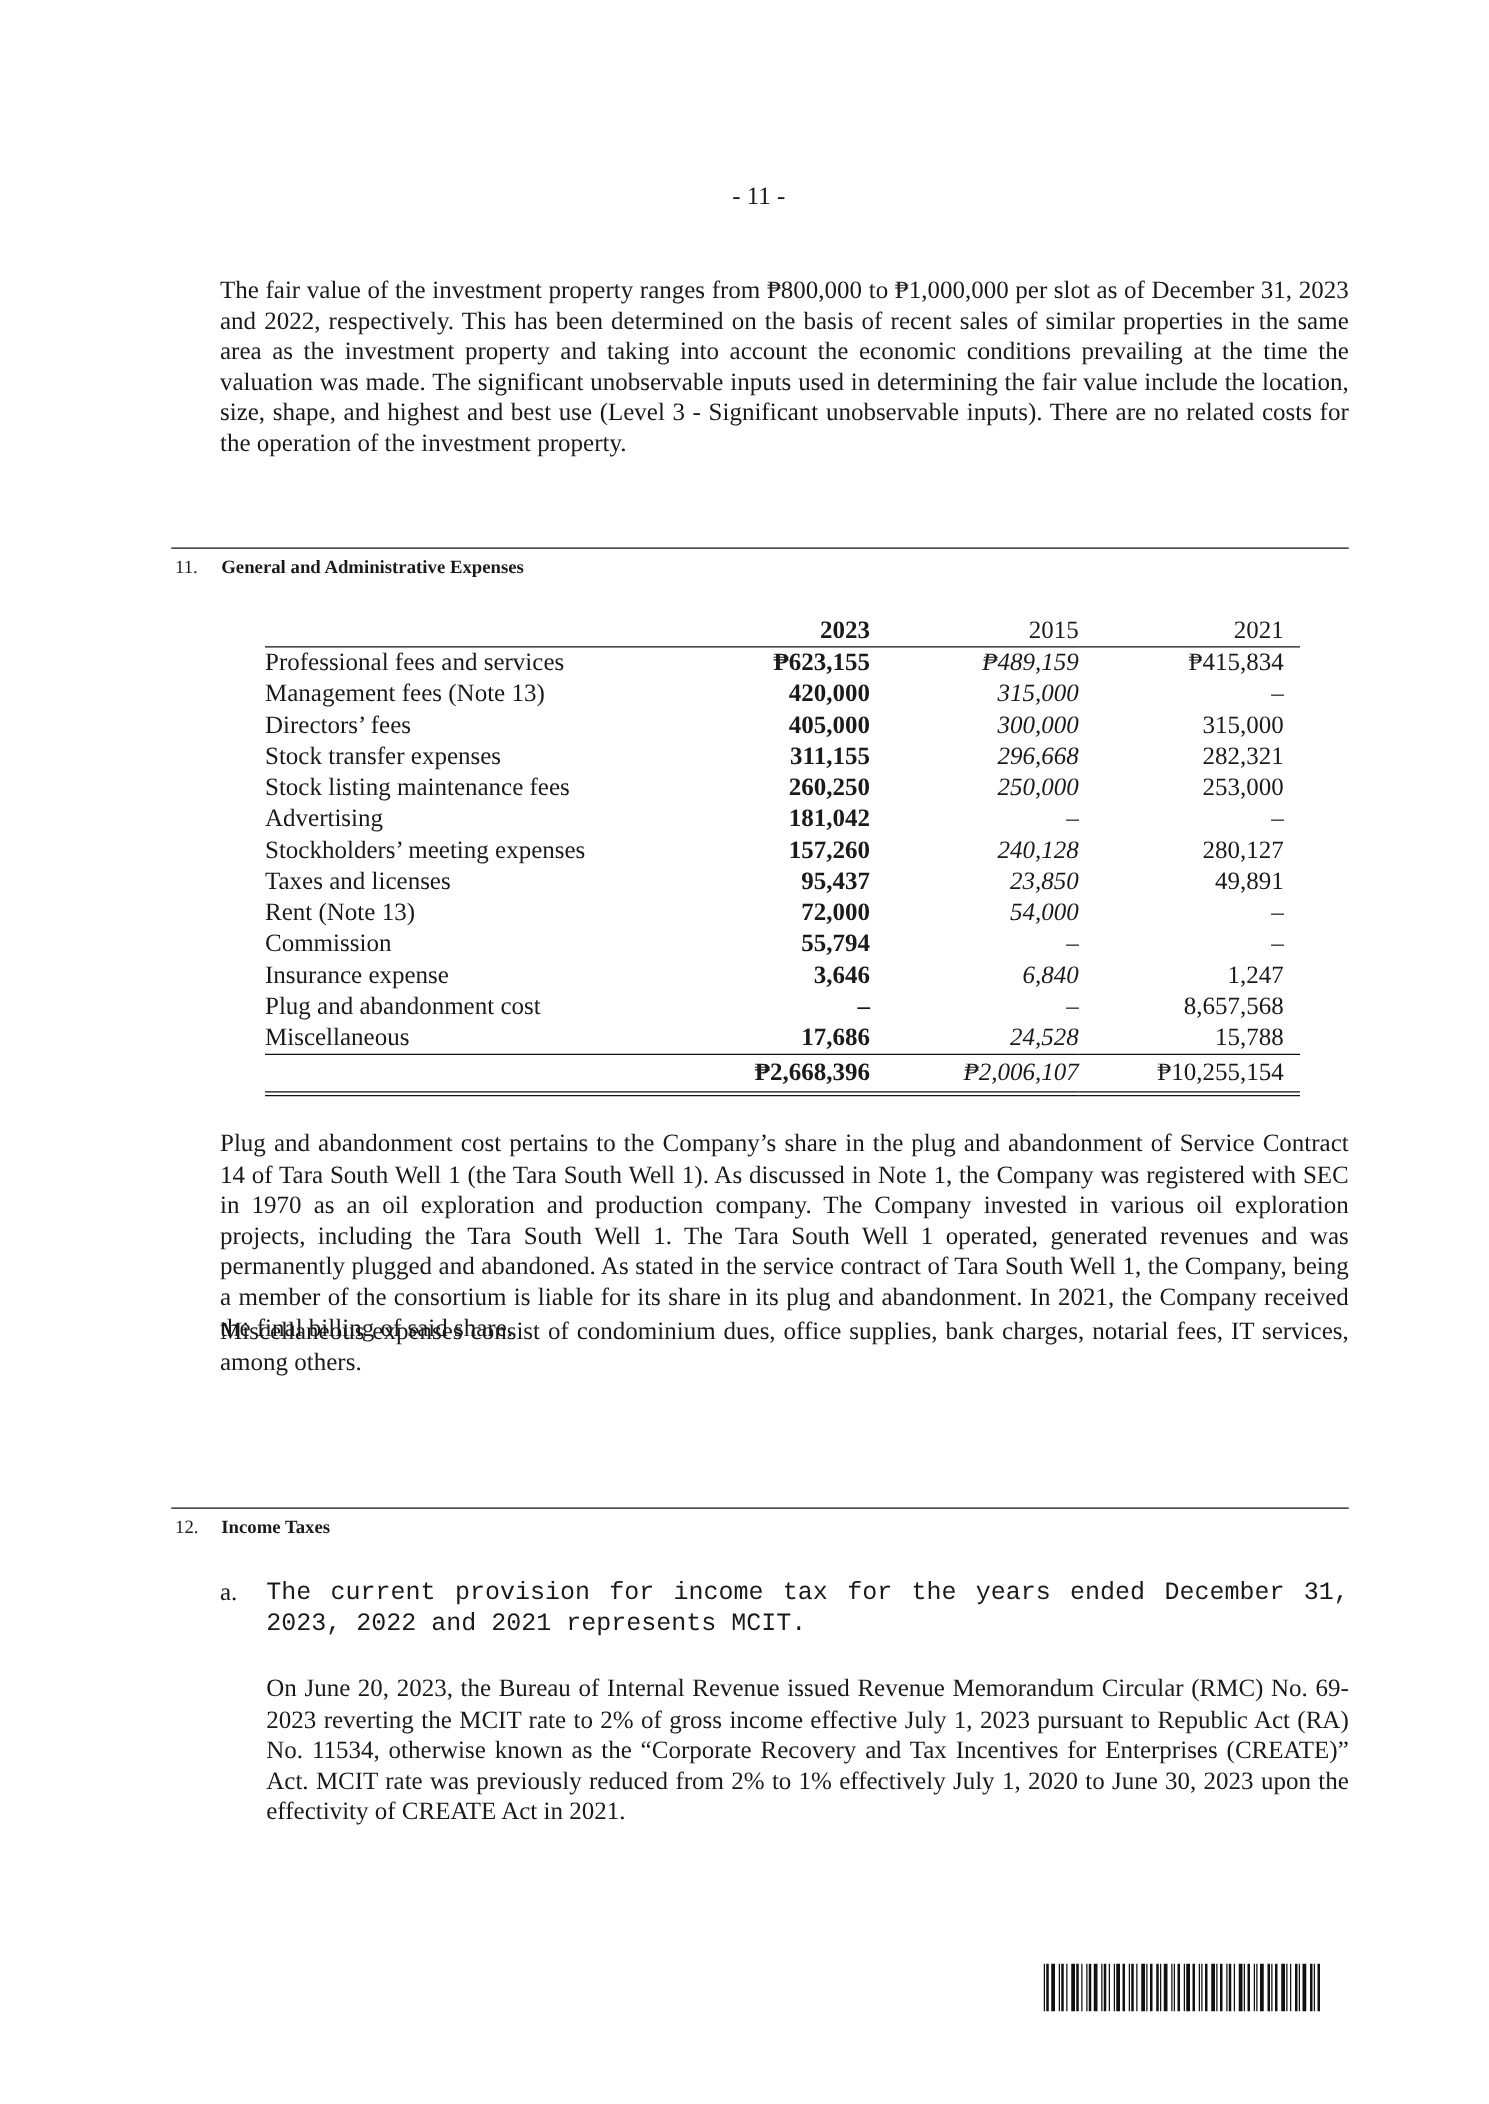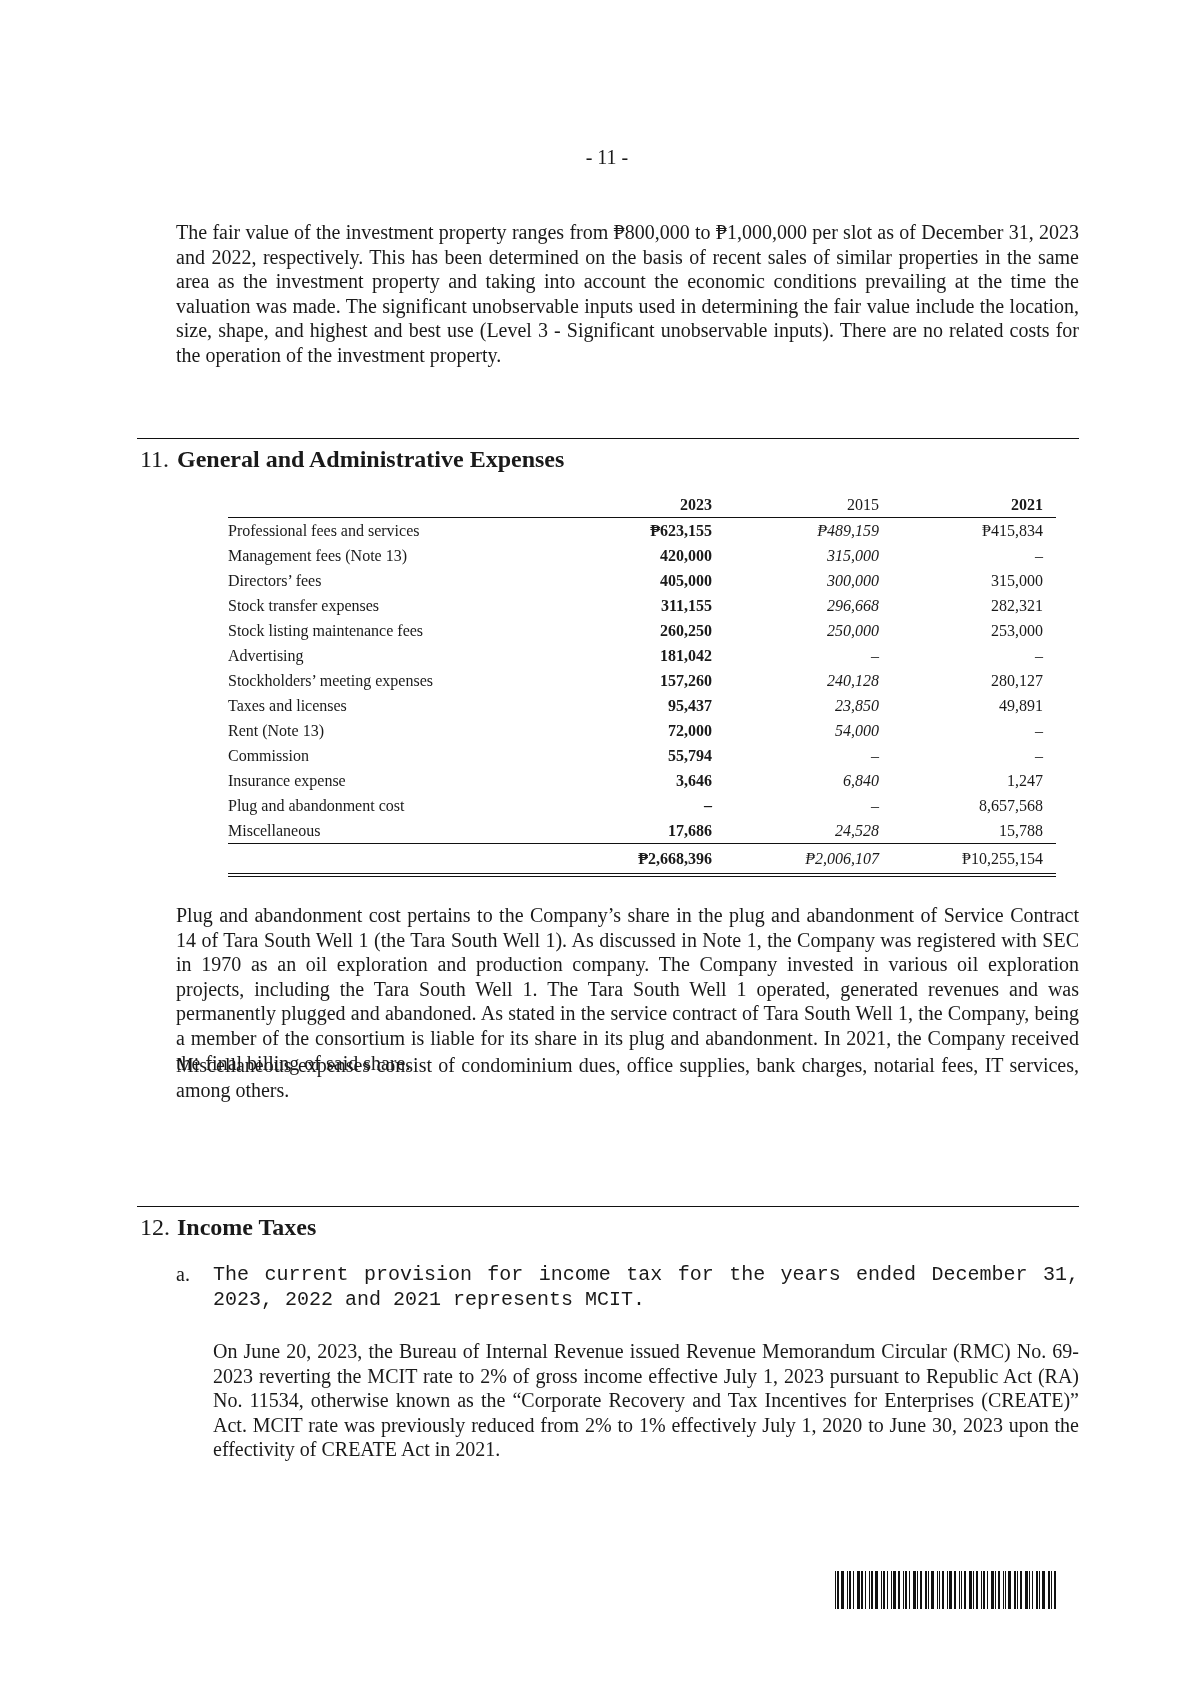--- a/index.html
+++ b/index.html
@@ -3,35 +3,35 @@
 <meta charset="utf-8">
 <style>
   html, body { margin: 0; padding: 0; background: #ffffff; }
   body { width: 1191px; height: 1683px; position: relative; overflow: hidden;
          font-family: "Liberation Serif", "DejaVu Serif", serif; color: #1a1a1a; }
   .abs { position: absolute; }
   .page-num { left: 0; width: 1214px; top: 146px; text-align: center; font-size: 20px; }
   .para { left: 176px; width: 903px; font-size: 20px; line-height: 24.6px; text-align: justify; margin: 0; }
   .para-indent { left: 213px; width: 866px; }
   .rule { left: 137px; width: 942px; height: 0; border-top: 1.6px solid #111; }
-  .heading { left: 140px; font-size: 24px; }
+  .heading { left: 140px; font-size: 15px; }
   .heading .num { display: inline-block; width: 37px; }
   .heading .title { font-weight: bold; }
   .item-marker { left: 176px; font-size: 20px; }
-  table.ga { position: absolute; left: 228px; top: 492px; width: 828px; border-collapse: collapse; font-size: 16px; }
+  table.ga { position: absolute; left: 212px; top: 492px; width: 828px; border-collapse: collapse; font-size: 20px; }
   table.ga td, table.ga th { padding: 0; height: 25px; line-height: 25px; white-space: nowrap; }
   table.ga th { font-weight: normal; text-align: right; border-bottom: 1.6px solid #111; }
   table.ga th.b { font-weight: bold; }
   table.ga td.lbl { text-align: left; width: 300px; }
   table.ga td.v { text-align: right; }
   table.ga td.v.b { font-weight: bold; }
   table.ga td.c23 { width: 184px; }
   table.ga td.c22 { width: 167px; font-style: italic; }
   table.ga td.c21 { width: 164px; padding-right: 13px; }
-  table.ga th.pad { padding-right: 13px; font-weight: bold; }
+  table.ga th.pad { padding-right: 13px; }
   table.ga tr.last td { border-bottom: 1.6px solid #111; }
   table.ga tr.total td { border-bottom: 4px double #111; height: 29px; line-height: 27px; }
   .barcode { left: 835px; top: 1571px; width: 240px; height: 38px; display: flex; align-items: stretch; }
   .barcode span { display: block; background: #111; margin-right: 1px; }
 </style>
 </head>
 <body>
 
 <div class="abs page-num">- 11 -</div>
 

